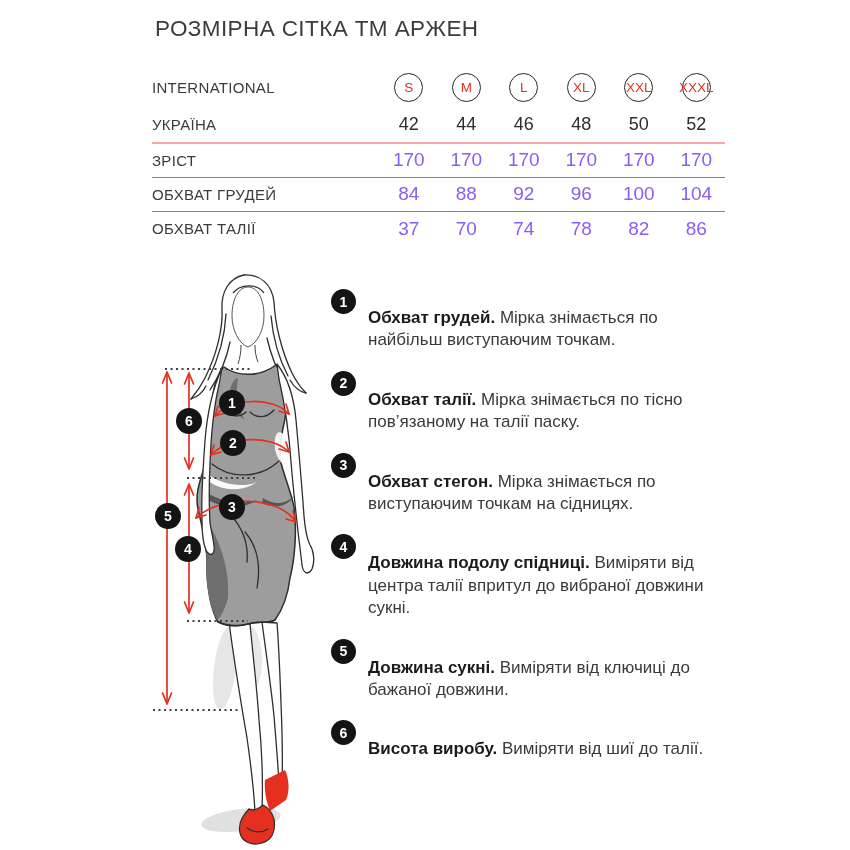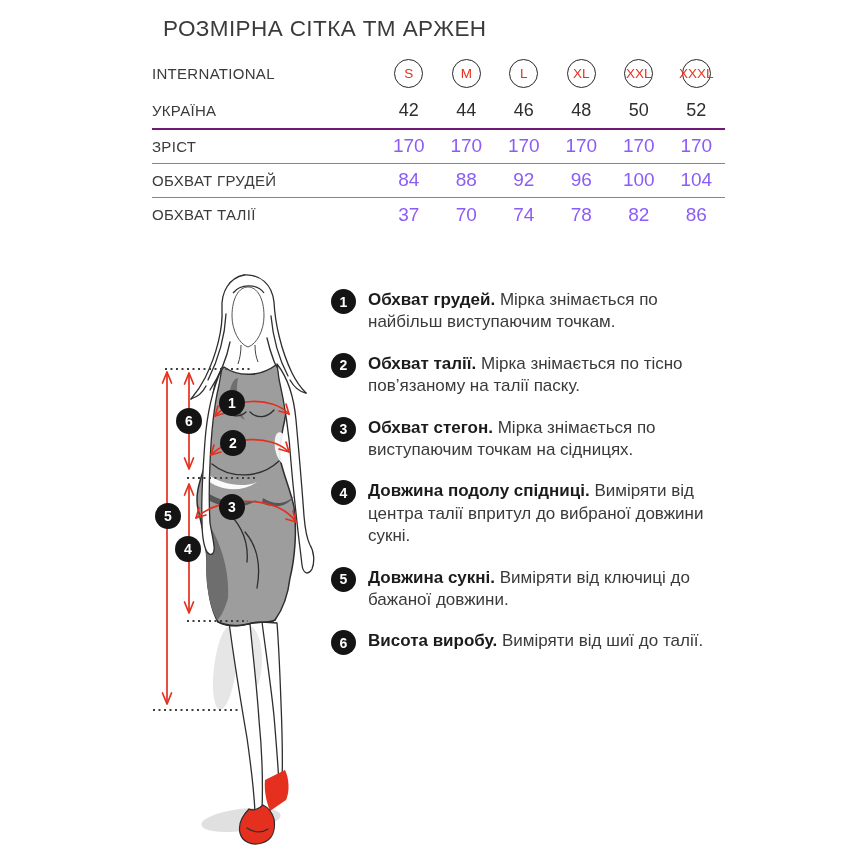--- a/index.html
+++ b/index.html
@@ -1,41 +1,41 @@
 <!DOCTYPE html>
 <html><head>
 <meta charset="utf-8">
 <style>
   * { margin:0; padding:0; box-sizing:border-box; }
   html,body { width:850px; height:850px; background:#ffffff; font-family:"Liberation Sans", sans-serif; }
   .page { position:relative; width:850px; height:850px; background:#fff; overflow:hidden; }
 
-  .title { position:absolute; left:155px; top:16px; font-size:22.5px; color:#3b3b3b; letter-spacing:0.4px;margin-left:8px; }
+  .title { position:absolute; left:155px; top:16px; font-size:22.5px; color:#3b3b3b; letter-spacing:0.4px; }
 
   
-  .size-table { position:absolute; left:152px; top:54px; width:573px; }
+  .size-table { position:absolute; left:152px; top:68px; width:573px; }
   .trow { display:grid; grid-template-columns:228px repeat(6, 57.5px); align-items:center; }
   .trow .lbl { font-size:15px; color:#3b3b3b; letter-spacing:0.3px; }
   .trow .cell { text-align:center; }
   .row-intl { height:38px; }
   .row-ua { height:36px; }
   .row-ua .cell { font-size:18px; color:#2e2e2e; }
   .row-data { height:34.6px; border-top:1px solid #d946ef; }
-  .row-data.first { border-top:2px solid #701a75; }
+  .row-data.first { border-top:2px solid #fca5a5; }
   .row-data .cell { font-size:19px; color:#8b5cf6; }
   .size-circle { width:29px; height:29px; border:1.6px solid #272727; border-radius:50%;
     display:flex; align-items:center; justify-content:center; margin:0 auto;
     color:#e5301f; font-size:13.5px; white-space:nowrap; overflow:visible; }
 
   
   .m-list { position:absolute; left:331px; top:289px; width:400px; }
   .m-item { display:flex; gap:12px; margin-bottom:19px; align-items:flex-start; }
   .m-bullet { flex:0 0 25px; width:25px; height:25px; border-radius:50%; background:#141414;
     color:#fff; font-size:14px; font-weight:bold; display:flex; align-items:center; justify-content:center; }
-  .m-text { width:338px; font-size:17px; line-height:22.4px; color:#3a3a3a; }
+  .m-text { width:338px; font-size:17px; line-height:22.4px; color:#3a3a3a;margin-top:18px; }
   .m-text .lead { font-weight:bold; color:#1b1b1b; }
 
   
   .figure-wrap { position:absolute; left:145px; top:268px; width:200px; height:580px; }
   svg text.badge-num { fill:#fff; font-family:"Liberation Sans",sans-serif; font-size:14px; font-weight:bold; text-anchor:middle; }
 </style>
 </head>
 <body>
 
 <div class="page">

